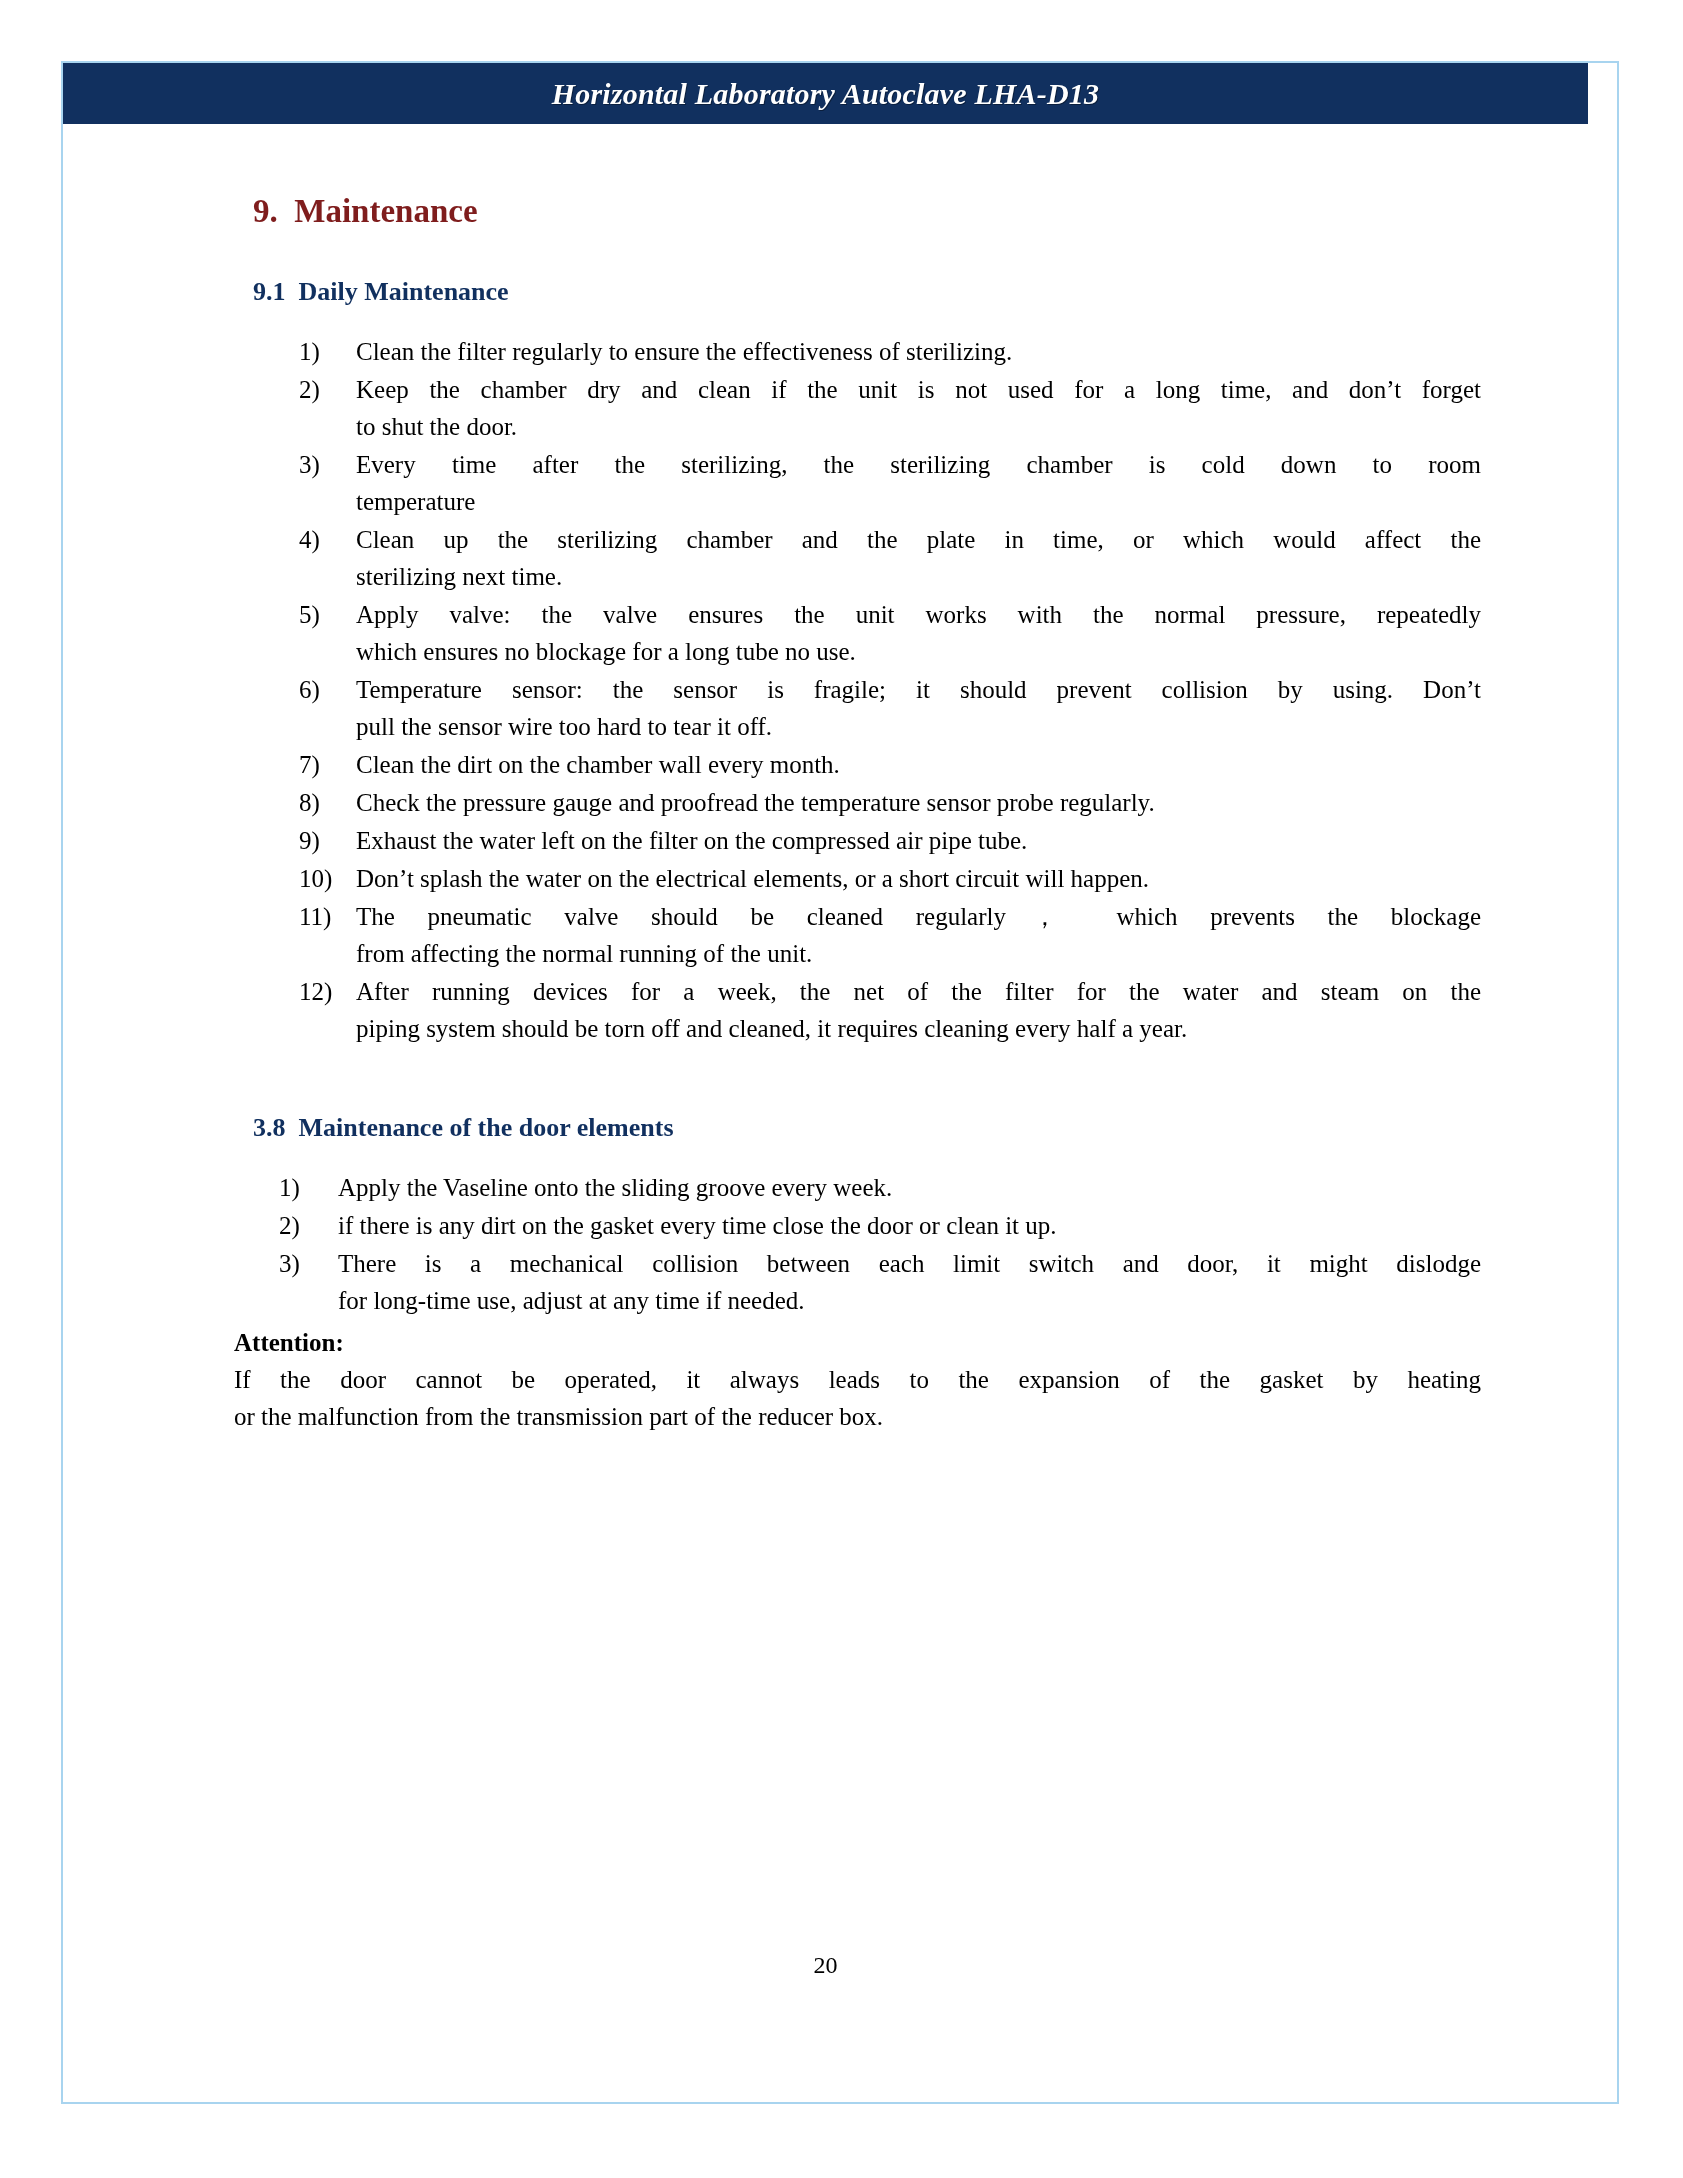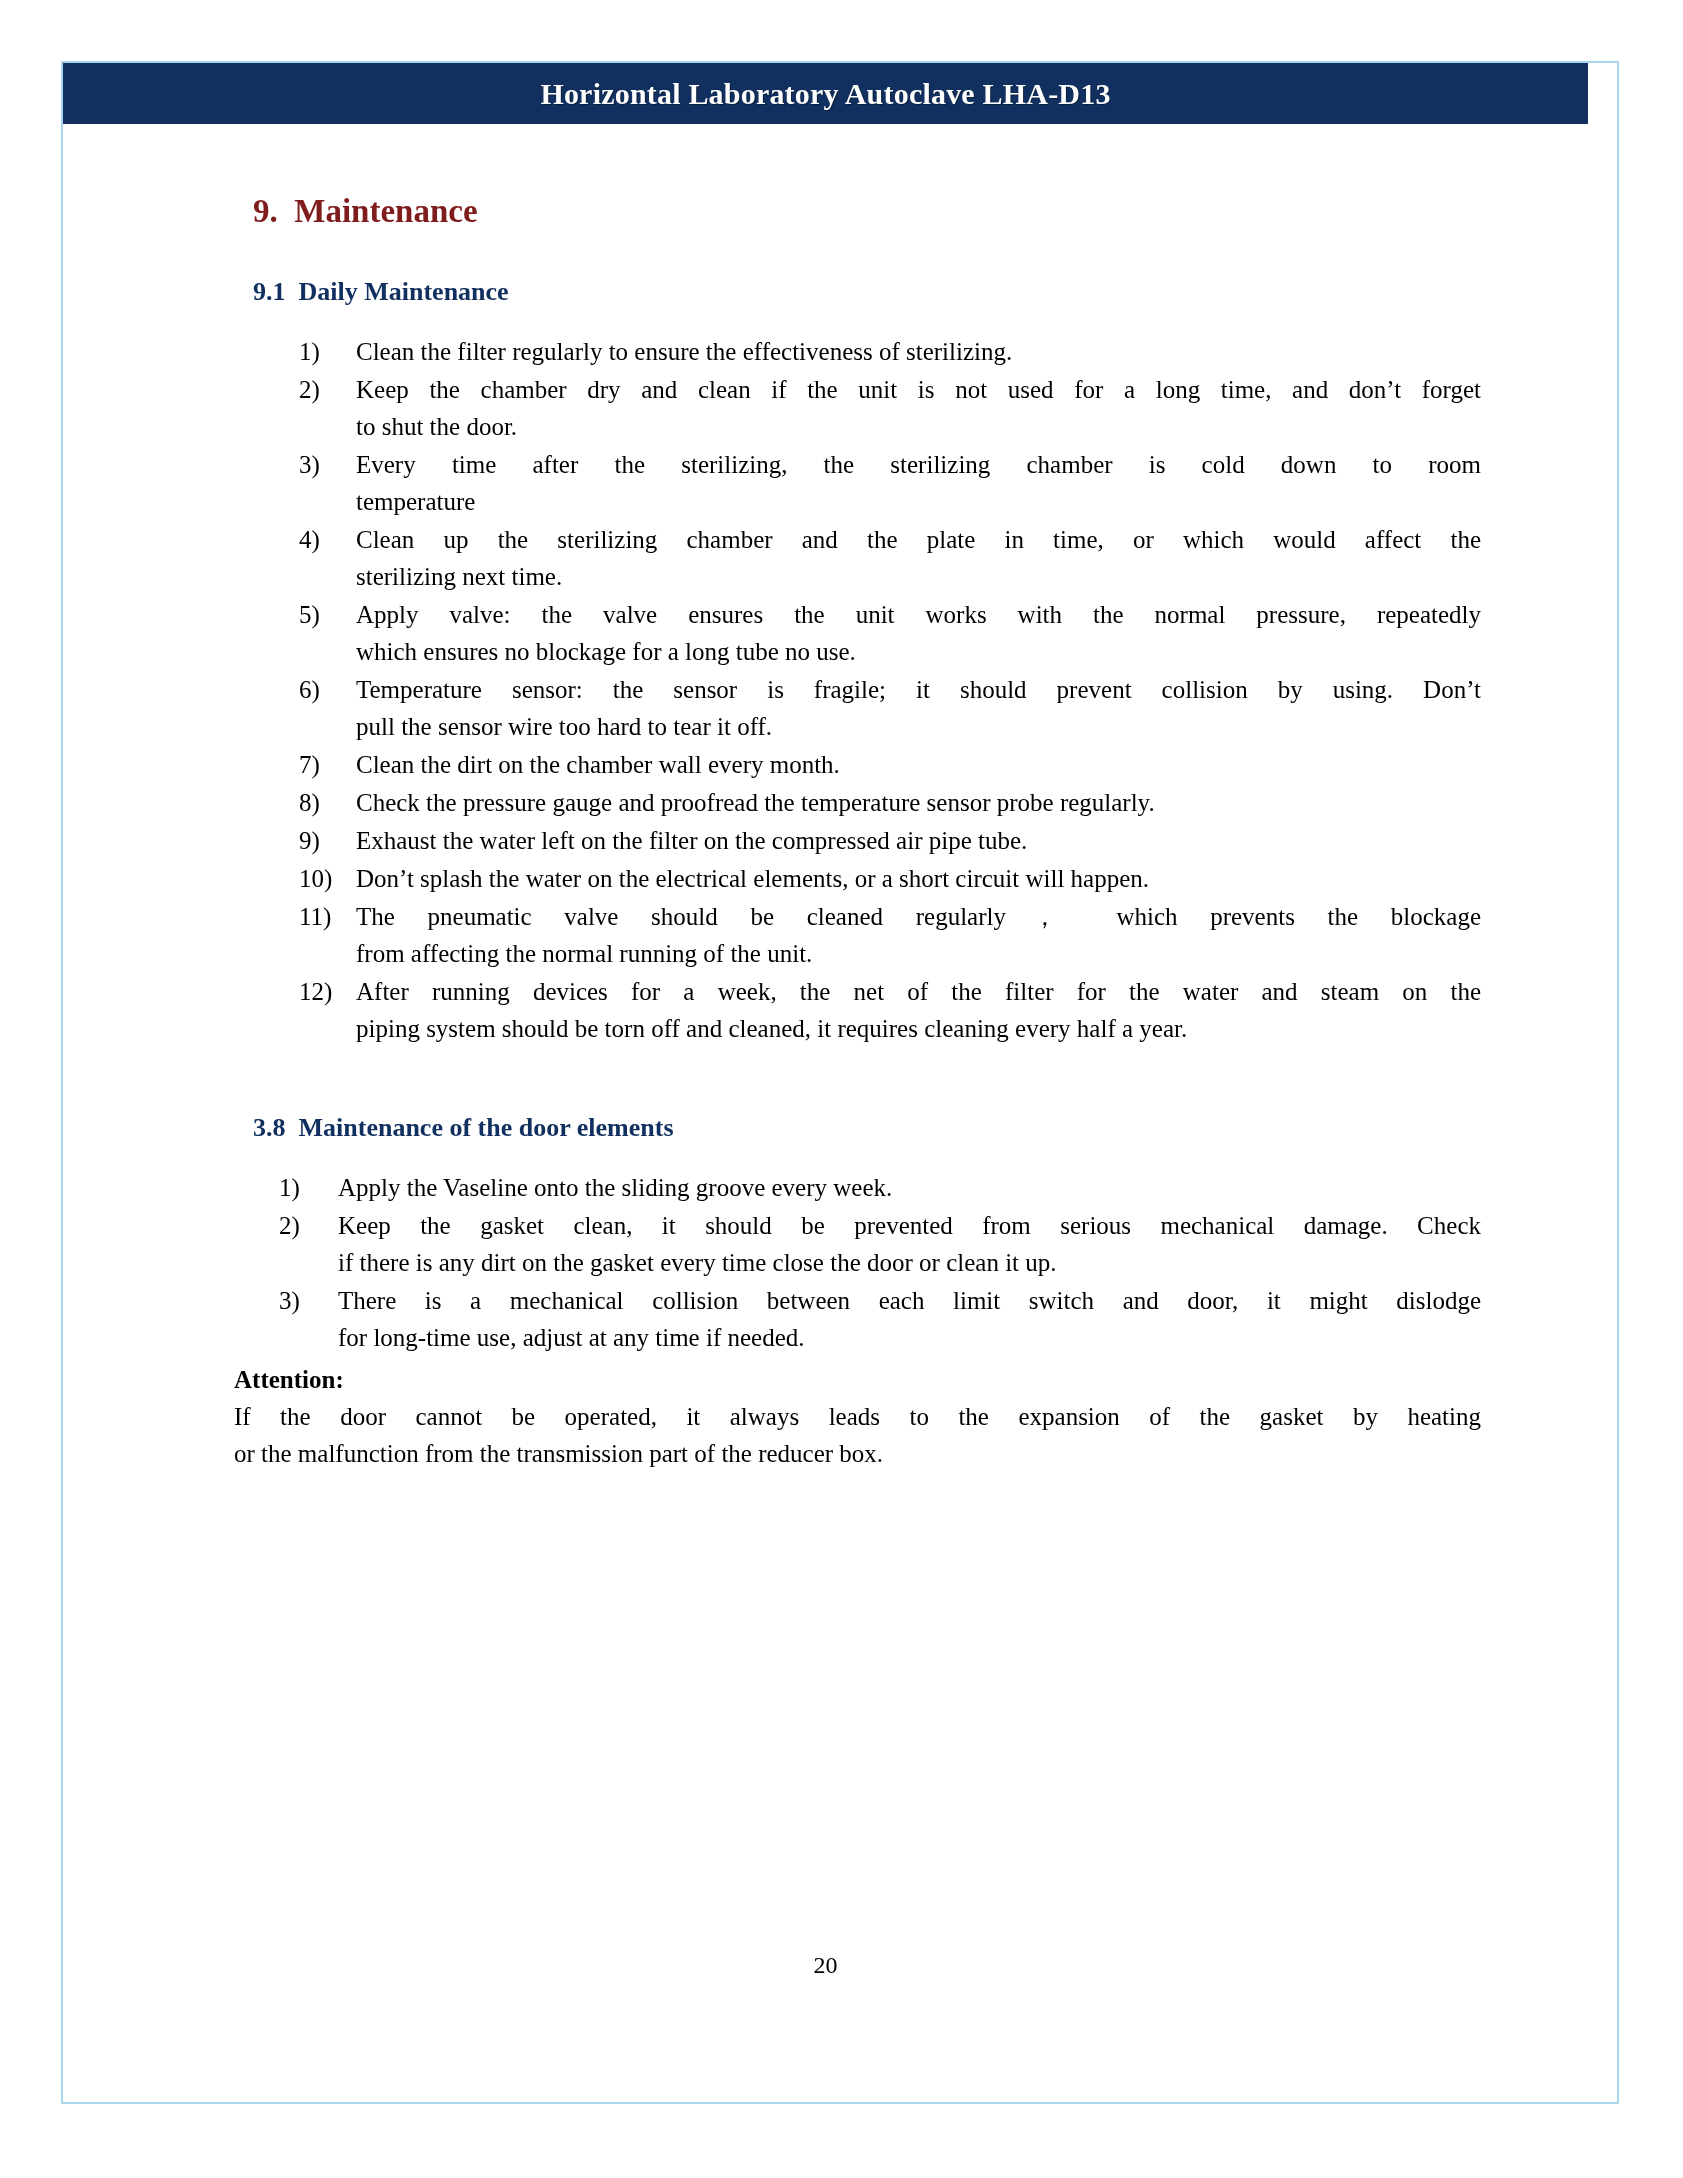--- a/index.html
+++ b/index.html
@@ -40,20 +40,21 @@
     justify-content: center;
   }
   .header-title {
     color: #ffffff;
     font-family: "Liberation Serif", "DejaVu Serif", serif;
     font-weight: bold;
     font-size: 30px;
     letter-spacing: 0.2px;
     white-space: nowrap;
     text-shadow: 1px 1px 0 rgba(0,0,0,0.35);
+    font-style: italic;
   }
 
   
   .content {
     position: absolute;
     left: 129px;
     top: 129px;
     width: 1307px;
   }
 
@@ -251,21 +252,20 @@
     <ol class="list list-92" id="list-92">
         <li>
           <span class="marker">1)</span>
           <span class="body">
             <span class="line">Apply the Vaseline onto the sliding groove every week.</span>
           </span>
         </li>
         <li>
           <span class="marker">2)</span>
           <span class="body">
-            <span class="line just">Keep the gasket clean, it should be prevented from serious mechanical damage. Check</span>
             <span class="line">if there is any dirt on the gasket every time close the door or clean it up.</span>
           </span>
         </li>
         <li>
           <span class="marker">3)</span>
           <span class="body">
             <span class="line just">There is a mechanical collision between each limit switch and door, it might dislodge</span>
             <span class="line">for long-time use, adjust at any time if needed.</span>
           </span>
         </li>

